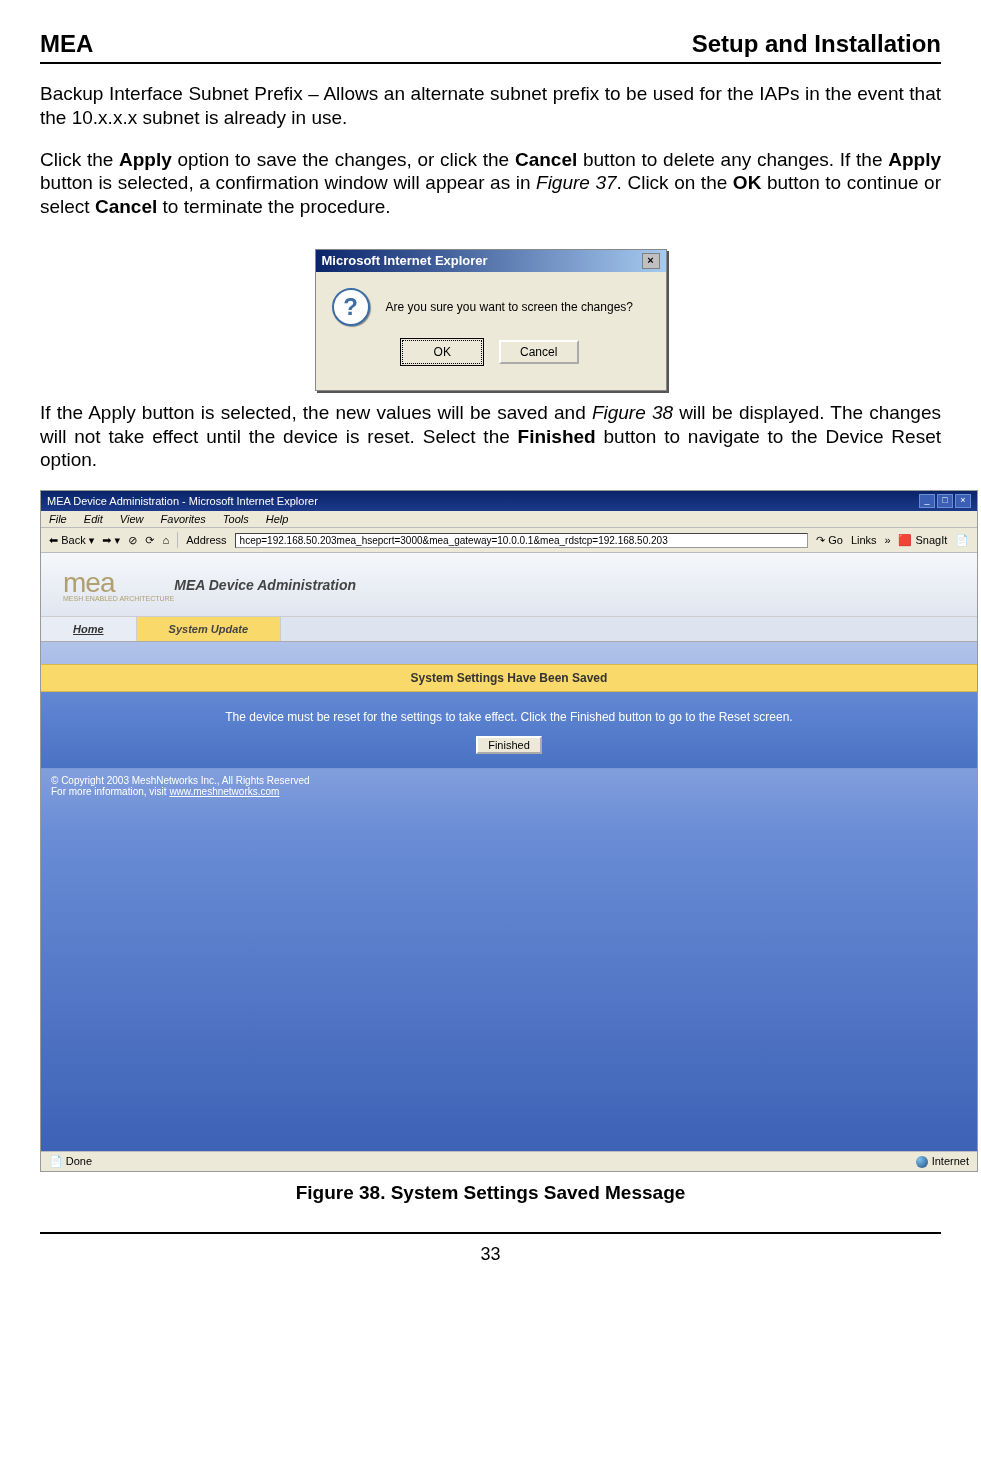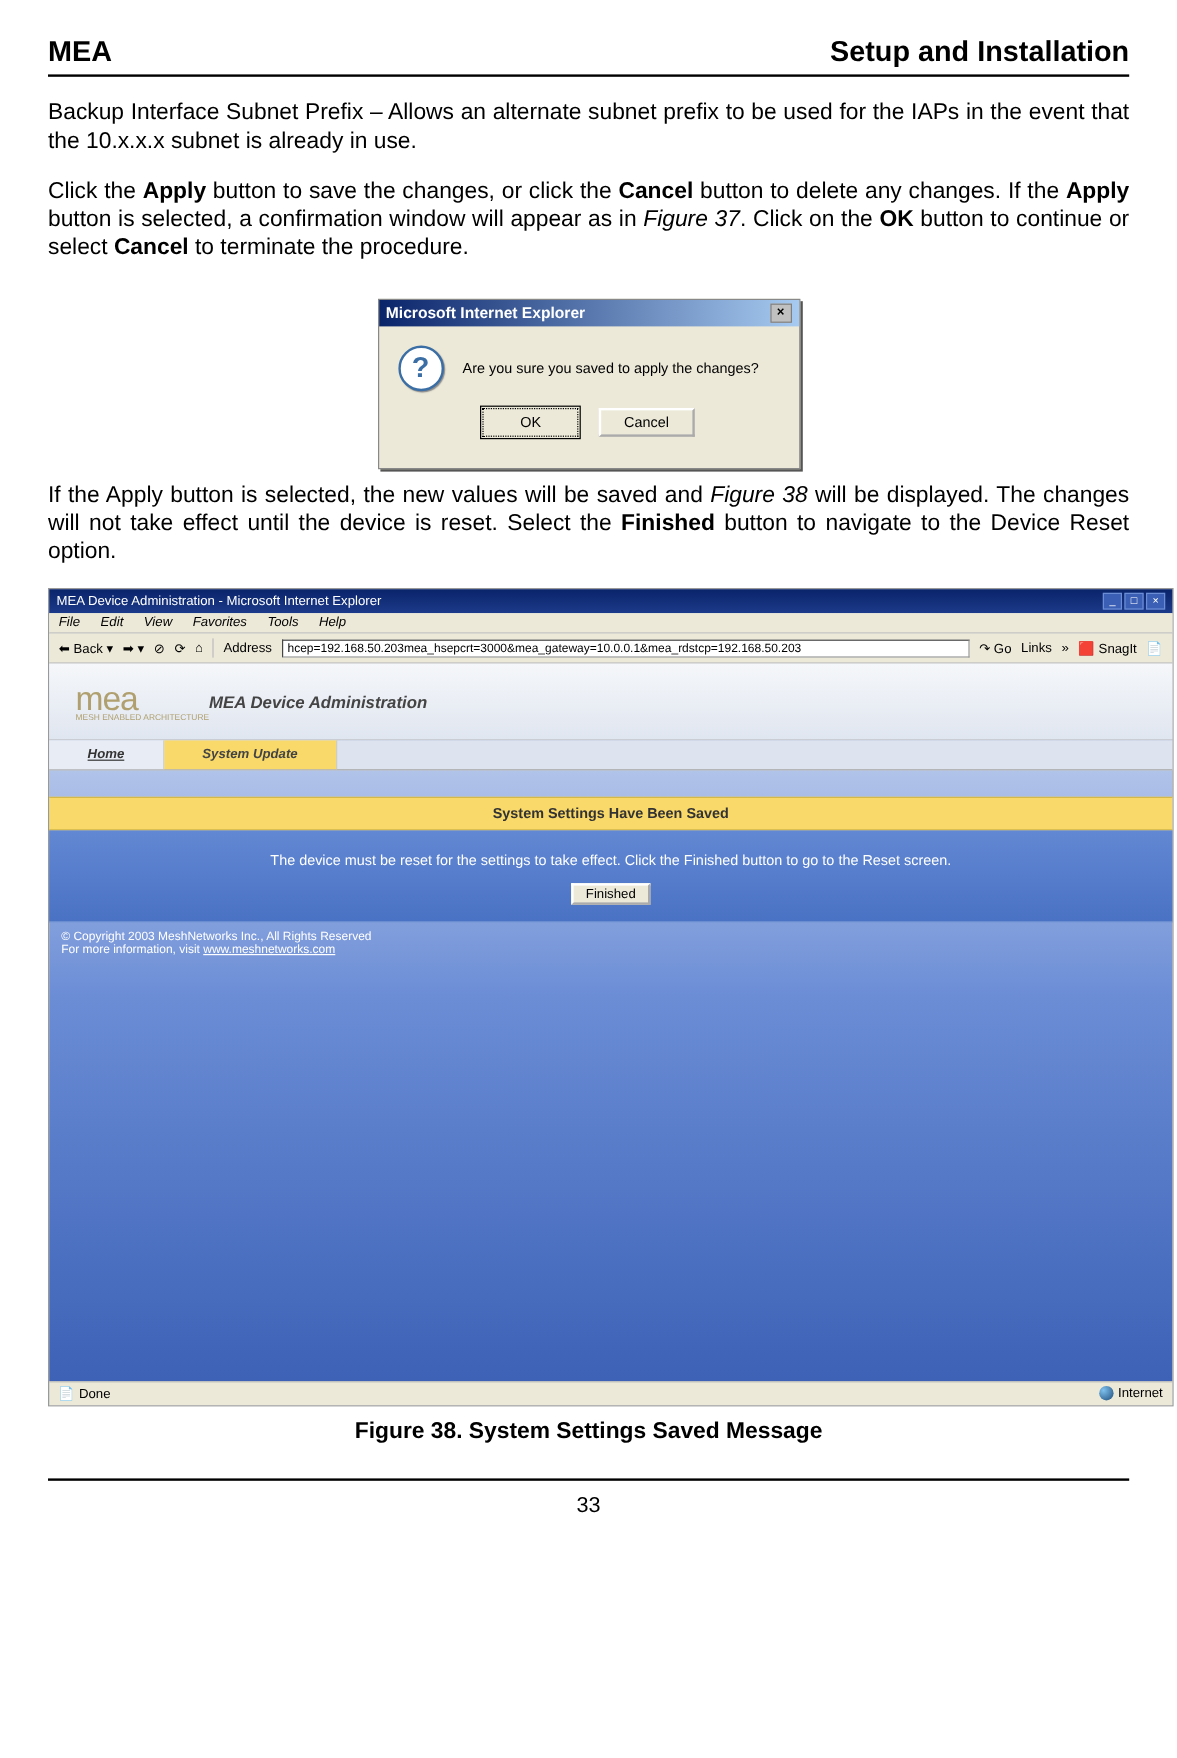--- a/index.html
+++ b/index.html
@@ -277,31 +277,31 @@
 <div class="page">
 
   <div class="header-row">
     <div class="header-left">MEA</div>
     <div class="header-right">Setup and Installation</div>
   </div>
 
   <div class="body-text">Backup Interface Subnet Prefix – Allows an alternate subnet prefix to be used for the IAPs in the event that the 10.x.x.x subnet is already in use.</div>
 
   <div class="body-text">
-    <span>Click the </span><b>Apply</b><span> button to save the changes, or click the </span><b>Cancel</b><span> button to delete any changes. If the </span><b>Apply</b><span> button is selected, a confirmation window will appear as in </span><i>Figure 37</i><span>.  Click on the </span><b>OK</b><span> button to continue or select </span><b>Cancel</b><span> to terminate the procedure.</span>
+    <span>Click the </span><b>Apply</b><span> option to save the changes, or click the </span><b>Cancel</b><span> button to delete any changes. If the </span><b>Apply</b><span> button is selected, a confirmation window will appear as in </span><i>Figure 37</i><span>.  Click on the </span><b>OK</b><span> button to continue or select </span><b>Cancel</b><span> to terminate the procedure.</span>
   </div>
 
   <div class="dialog-box">
     <div class="dialog-title">
       <span>Microsoft Internet Explorer</span>
       <div class="dialog-close">×</div>
     </div>
     <div class="dialog-body">
       <div class="qicon">?</div>
-      <div>Are you sure you saved to apply the changes?</div>
+      <div>Are you sure you want to screen the changes?</div>
     </div>
     <div class="dialog-buttons">
       <button class="default">OK</button>
       <button>Cancel</button>
     </div>
   </div>
 
 
   <div class="body-text">
     <span>If the Apply button is selected, the new values will be saved and </span><i>Figure 38</i><span> will be displayed. The changes will not take effect until the device is reset.  Select the </span><b>Finished</b><span> button to navigate to the Device Reset option.</span>

